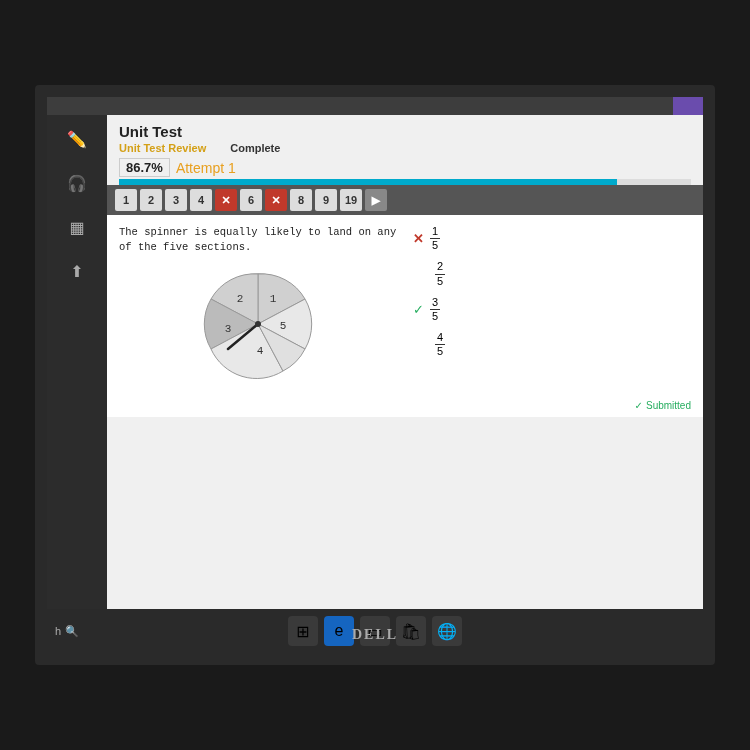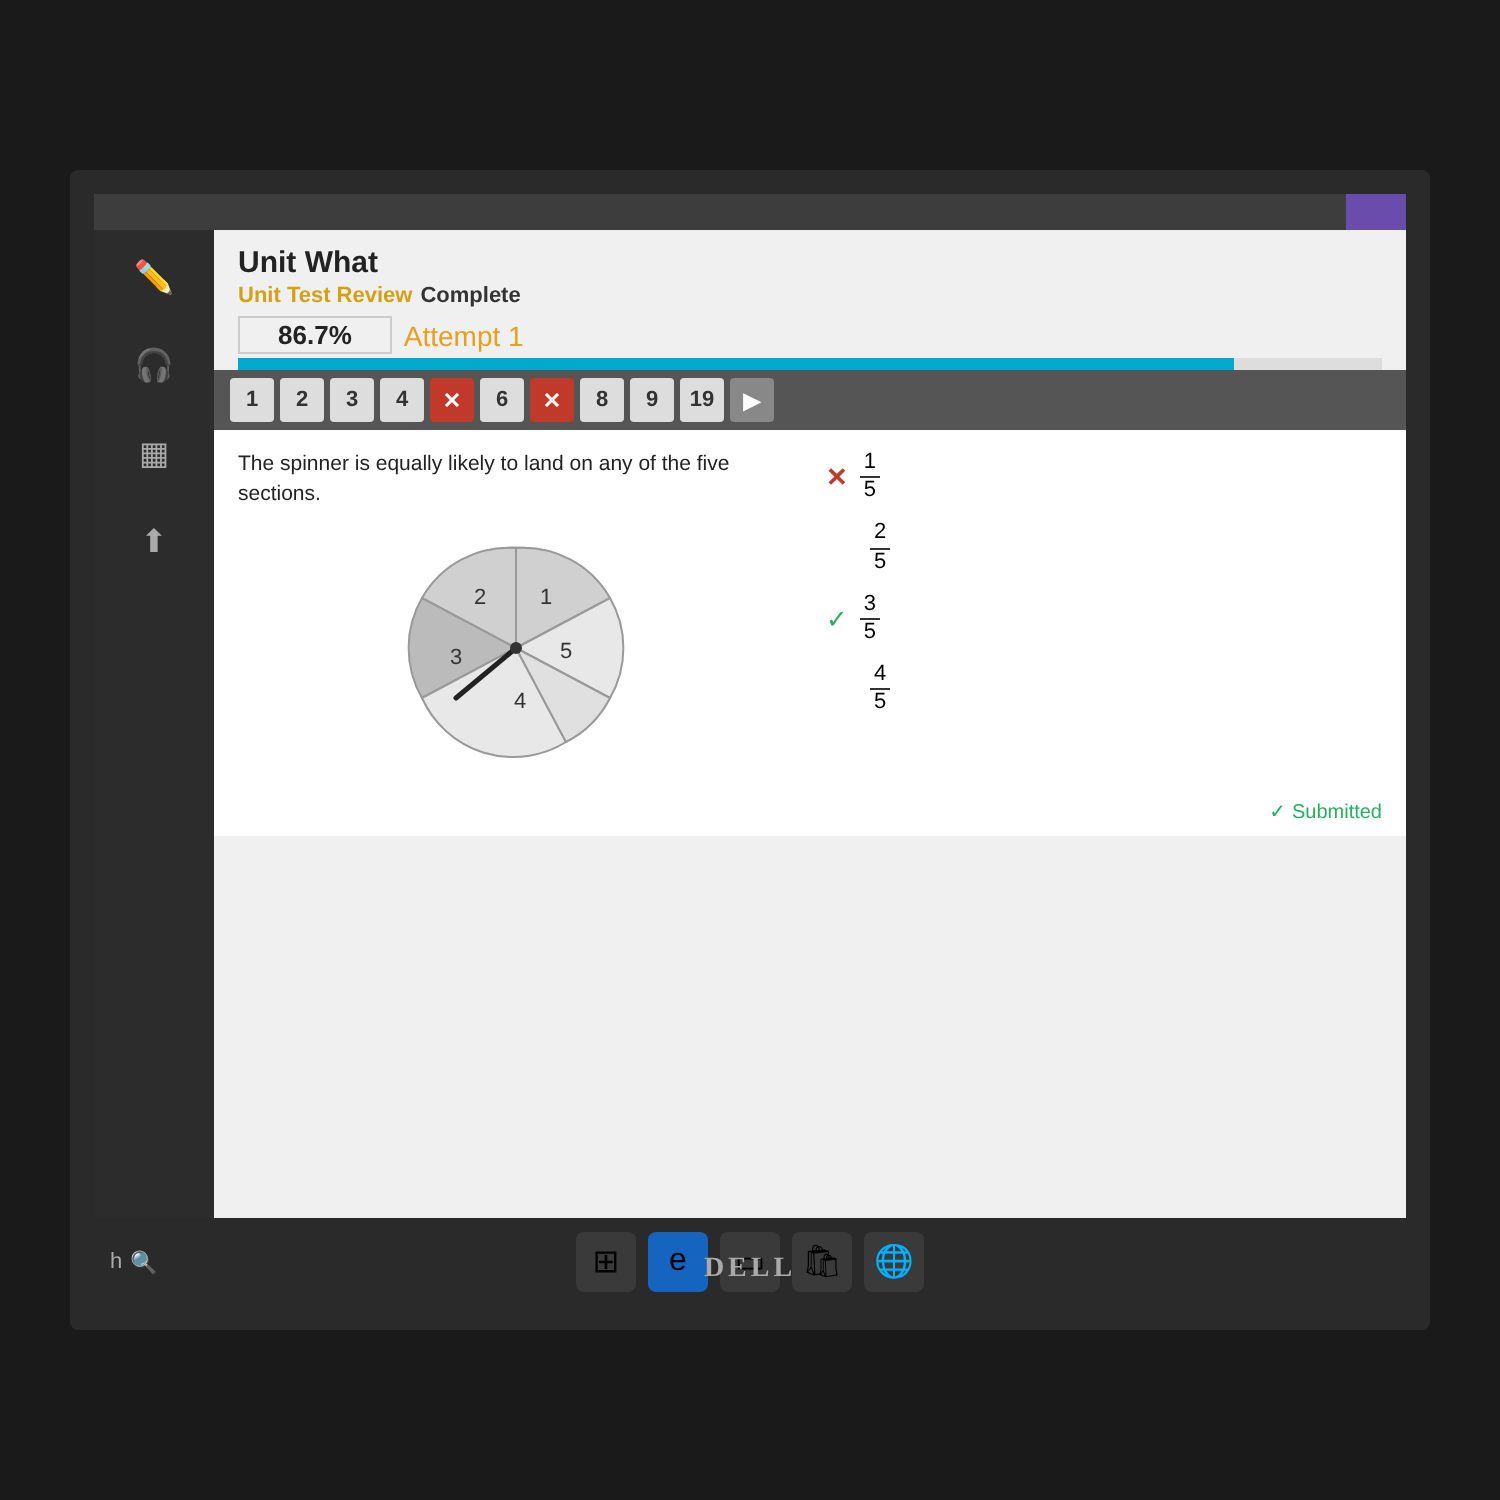--- a/index.html
+++ b/index.html
@@ -77,21 +77,21 @@
     }
     .unit-test-title {
       font-size: 15px;
       font-weight: bold;
       color: #222;
       margin-bottom: 2px;
     }
     .subtitle-row {
       display: flex;
       align-items: center;
-      gap: 4px;
+      gap: 24px;
       margin-bottom: 4px;
     }
     .unit-test-review {
       font-size: 11px;
       font-weight: bold;
       color: #d4a017;
     }
     .complete-label {
       font-size: 11px;
       color: #333;
@@ -99,21 +99,21 @@
     }
     .score-row {
       display: flex;
       align-items: center;
       gap: 6px;
       margin-bottom: 2px;
     }
     .score-badge {
       background: #f0f0f0;
       border: 1px solid #ccc;
-      padding: 1px 19px;
+      padding: 1px 6px;
       font-size: 13px;
       font-weight: bold;
       color: #222;
     }
     .attempt-label {
       font-size: 14px;
       color: #e8a020;
       font-weight: normal;
     }
     
@@ -161,20 +161,21 @@
     
     .question-area {
       background: white;
       padding: 10px 12px;
       display: flex;
       gap: 16px;
       flex: 1;
     }
     .question-left {
       flex: 1;
+      font-family: Liberation Mono, monospace;
     }
     .question-right {
       flex: 1;
     }
     .question-text {
       font-size: 10.5px;
       color: #222;
       margin-bottom: 10px;
       line-height: 1.4;
     }
@@ -287,21 +288,21 @@
     <div class="left-sidebar">
       <div class="sidebar-icon">✏️</div>
       <div class="sidebar-icon">🎧</div>
       <div class="sidebar-icon">▦</div>
       <div class="sidebar-icon">⬆</div>
     </div>
 
     <div class="content-area">
 
       <div class="header">
-        <div class="unit-test-title">Unit What</div>
+        <div class="unit-test-title">Unit Test</div>
         <div class="subtitle-row">
           <span class="unit-test-review">Unit Test Review</span>
           <span class="complete-label">Complete</span>
         </div>
         <div class="score-row">
           <span class="score-badge">
             <span>86.7</span><span>%</span>
           </span>
           <span class="attempt-label">Attempt 1</span>
         </div>

